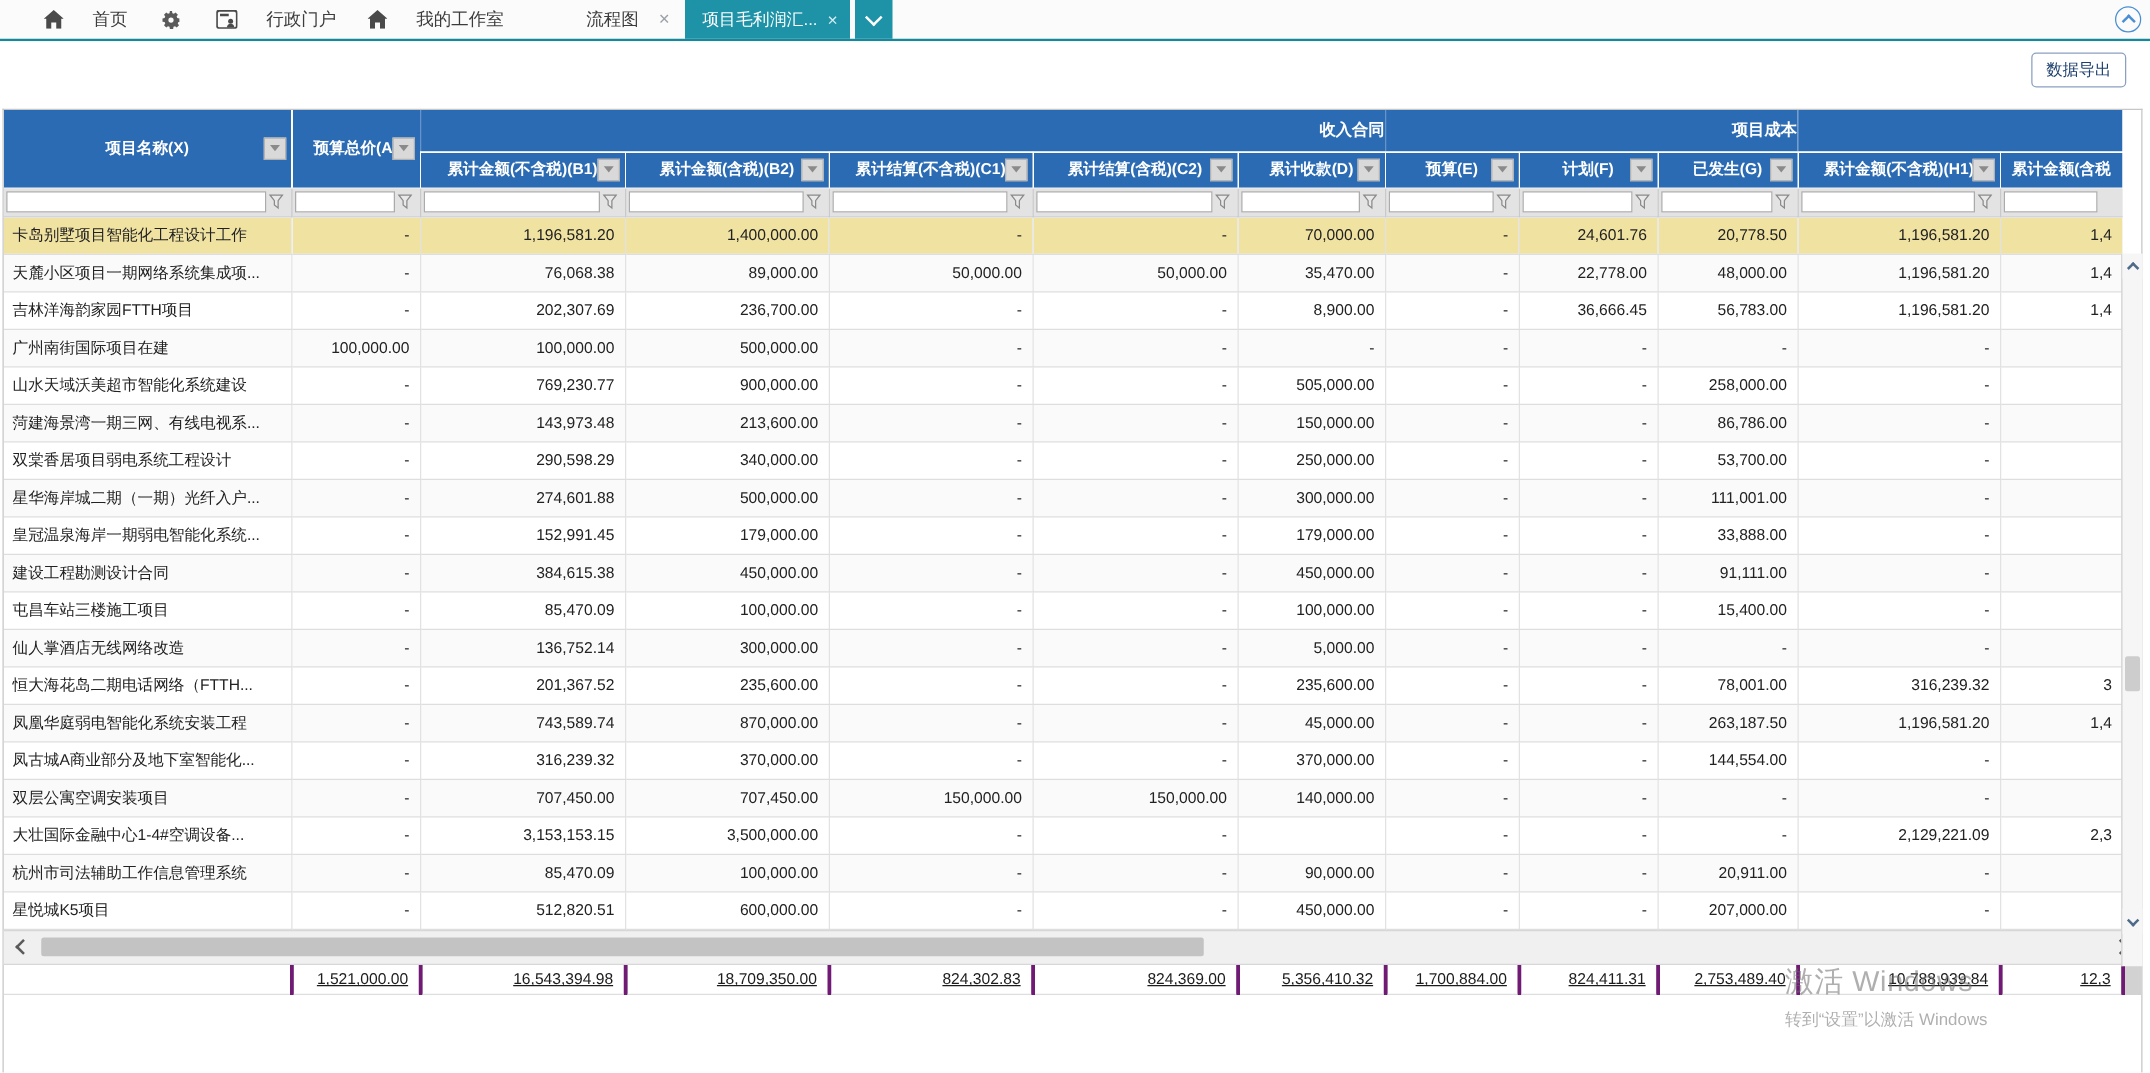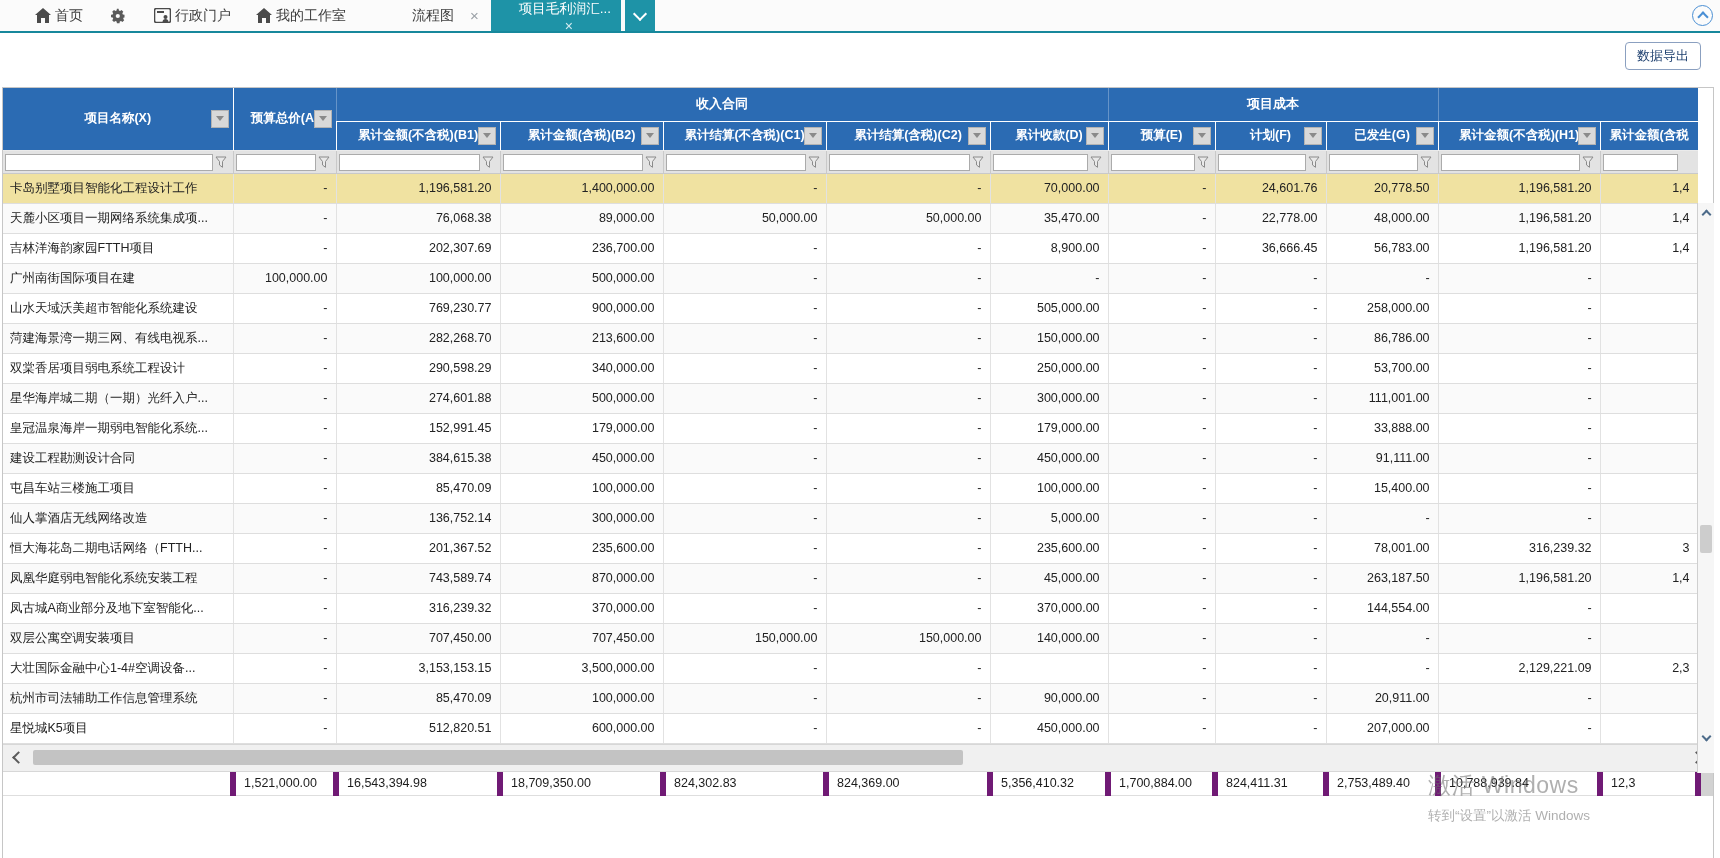--- a/index.html
+++ b/index.html
@@ -4,25 +4,25 @@
 <style>
   * { box-sizing: border-box; margin: 0; padding: 0; }
   html,body { width:1720px; height:858px; overflow:hidden; background:#fff;
     font-family:"Liberation Sans","DejaVu Sans",sans-serif; }
   
   #topbar { position:absolute; left:0; top:0; width:1720px; height:31px;
     background:#fbfbfb; display:flex; align-items:center; padding-left:34px;
     font-size:14px; color:#3c3c3c; }
   #teal-line { position:absolute; left:0; top:31px; width:1720px; height:2px; background:#17889c; }
   .tb-ico { display:inline-flex; width:17px; height:17px; align-items:center; justify-content:center; }
-  .tb-item { margin-left:4px; cursor:pointer; white-space:nowrap; }
+  .tb-item { margin-left:23px; cursor:pointer; white-space:nowrap; }
   .tab-inactive { margin-left:66px; white-space:nowrap; cursor:pointer; }
   .tab-close { margin-left:16px; color:#9aa0a6; font-size:15px; cursor:pointer; }
   .tab-active { margin-left:12px; height:31px; background:#1e93a7; color:#fff;
-    display:inline-flex; align-items:center; padding:0 10px 0 28px; white-space:nowrap; font-size:13.5px;flex-direction:column; }
+    display:inline-flex; align-items:center; padding:0 10px 0 14px; white-space:nowrap; font-size:13.5px; }
   .tab-active .tab-close-w { margin-left:8px; color:#d6ecf1; font-size:14px; cursor:pointer; }
   .tab-dd { margin-left:4px; width:30px; height:31px; background:#1e93a7;
     display:inline-flex; align-items:center; justify-content:center; cursor:pointer; }
   .chev { width:10px; height:10px; border:solid #fff; border-width:0 2px 2px 0; transform:rotate(45deg); margin-top:-4px; }
   .collapse-circle { margin-left:auto; margin-right:7px; width:21px; height:21px; border-radius:50%;
     border:1.6px solid #4a8fd4; display:inline-flex; align-items:center; justify-content:center; cursor:pointer; }
   .chev-up-blue { width:8px; height:8px; border:solid #4a8fd4; border-width:2px 0 0 2px; transform:rotate(45deg); margin-top:3px; }
   
   #toolbar { position:absolute; left:0; top:33px; width:1720px; height:54px; background:#fff; }
   #export-btn { position:absolute; right:19px; top:9px; border:1px solid #8ba0c0; border-radius:4px;
@@ -32,21 +32,21 @@
   #grid { position:absolute; left:2px; top:87px; width:1712px; height:771px;
     border-left:1px solid #c6c6c6; border-right:1px solid #c6c6c6; border-top:1px solid #c6c6c6; }
   .group-bar { height:30px; background:#e9e9e9; border-bottom:1px solid #c9c9c9;
     color:#8f8f8f; font-size:13px; line-height:29px; padding-left:9px; }
   .viewport { width:1695px; overflow:hidden; }
   table.grid-table { border-collapse:collapse; table-layout:fixed; width:1695px; }
   th.th-main, th.th-sub { background:#2b6bb3; color:#fff; font-weight:600; font-size:12.5px;
     position:relative; border-right:1px solid rgba(255,255,255,.28); border-bottom:1px solid rgba(255,255,255,.28);
     text-align:center; cursor:pointer; }
   th.th-group { background:#2b6bb3; color:#fff; font-weight:600; font-size:13px; height:33px;
-    border-right:1px solid rgba(255,255,255,.28); border-bottom:1px solid rgba(255,255,255,.28); text-align:center; }
+    border-right:1px solid rgba(255,255,255,.28); border-bottom:1px solid rgba(255,255,255,.28); text-align:right; }
   th.th-sub { height:29px; }
   .dropbtn { position:absolute; right:4px; top:50%; margin-top:-9px; width:18px; height:18px;
     background:#d9d9d9; border:1px solid #b3b3b3; display:inline-flex; align-items:center; justify-content:center; cursor:pointer; }
   .tri { width:0; height:0; border-left:4px solid transparent; border-right:4px solid transparent; border-top:5px solid #8a8a8a; }
   td.filter-cell { background:#e3e3e3; height:23px; border-right:1px solid #c9c9c9;
     border-bottom:1px solid #c9c9c9; padding:0 2px; white-space:nowrap; }
   td.filter-cell input { width:calc(100% - 18px); height:17px; border:1px solid #ababab;
     vertical-align:middle; font-size:11px; padding:0 2px; }
   .funnel { vertical-align:middle; margin-left:2px; cursor:pointer; }
   tbody td { height:30px; font-size:12.5px; color:#222; border-right:1px solid #e2e2e2;
@@ -60,22 +60,22 @@
     display:flex; align-items:center; }
   .hs-left { width:30px; display:flex; justify-content:center; cursor:pointer; }
   .chev-left { width:9px; height:9px; border:solid #5a5a5a; border-width:0 0 2.5px 2.5px; transform:rotate(45deg); }
   .hs-thumb { width:930px; height:15px; background:#c3c3c3; border-radius:2px; cursor:grab; }
   .hs-track { flex:1; }
   .hs-right { width:34px; display:flex; justify-content:center; cursor:pointer; }
   .chev-right { width:9px; height:9px; border:solid #5a5a5a; border-width:2.5px 2.5px 0 0; transform:rotate(45deg); }
   
   .summary { height:24px; background:#d2d2d2; overflow:hidden; }
   table.sum-table { border-collapse:collapse; table-layout:fixed; width:1695px; }
-  table.sum-table td { height:24px; font-size:12.5px; color:#1c1c1c; text-align:left;
-    padding:0 8px; white-space:nowrap; overflow:hidden; border-right:6px solid #701a75; }
+  table.sum-table td { height:24px; font-size:12.5px; color:#1c1c1c; text-align:right;
+    padding:0 8px; white-space:nowrap; overflow:hidden; border-right:3px solid #701a75;text-decoration:underline; }
   
   .pager { height:34px; background:#f4f4f4; border-top:1px solid #cfcfcf; display:flex;
     align-items:center; padding-left:10px; font-size:13px; color:#333; }
   .pgbtn { display:inline-flex; width:23px; height:19px; border:1px solid #b5b5b5; border-radius:3px;
     background:linear-gradient(#fdfdfd,#ebebeb); align-items:center; justify-content:center;
     margin:0 3px; font-size:12px; color:#b9b9b9; cursor:default; }
   .pgbtn.en { color:#56575a; cursor:pointer; }
   .pg-cur { font-weight:bold; color:#111; margin:0 7px; }
   .pg-link { color:#2a66c8; text-decoration:underline; margin:0 6px; cursor:pointer; }
   
@@ -306,21 +306,21 @@
             <td class="c-right">505,000.00</td>
             <td class="c-right">-</td>
             <td class="c-right">-</td>
             <td class="c-right">258,000.00</td>
             <td class="c-right">-</td>
             <td class="c-right"></td>
           </tr>
           <tr class="">
             <td class="c-left">菏建海景湾一期三网、有线电视系...</td>
             <td class="c-right">-</td>
-            <td class="c-right">282,268.70</td>
+            <td class="c-right">143,973.48</td>
             <td class="c-right">213,600.00</td>
             <td class="c-right">-</td>
             <td class="c-right">-</td>
             <td class="c-right">150,000.00</td>
             <td class="c-right">-</td>
             <td class="c-right">-</td>
             <td class="c-right">86,786.00</td>
             <td class="c-right">-</td>
             <td class="c-right"></td>
           </tr>

